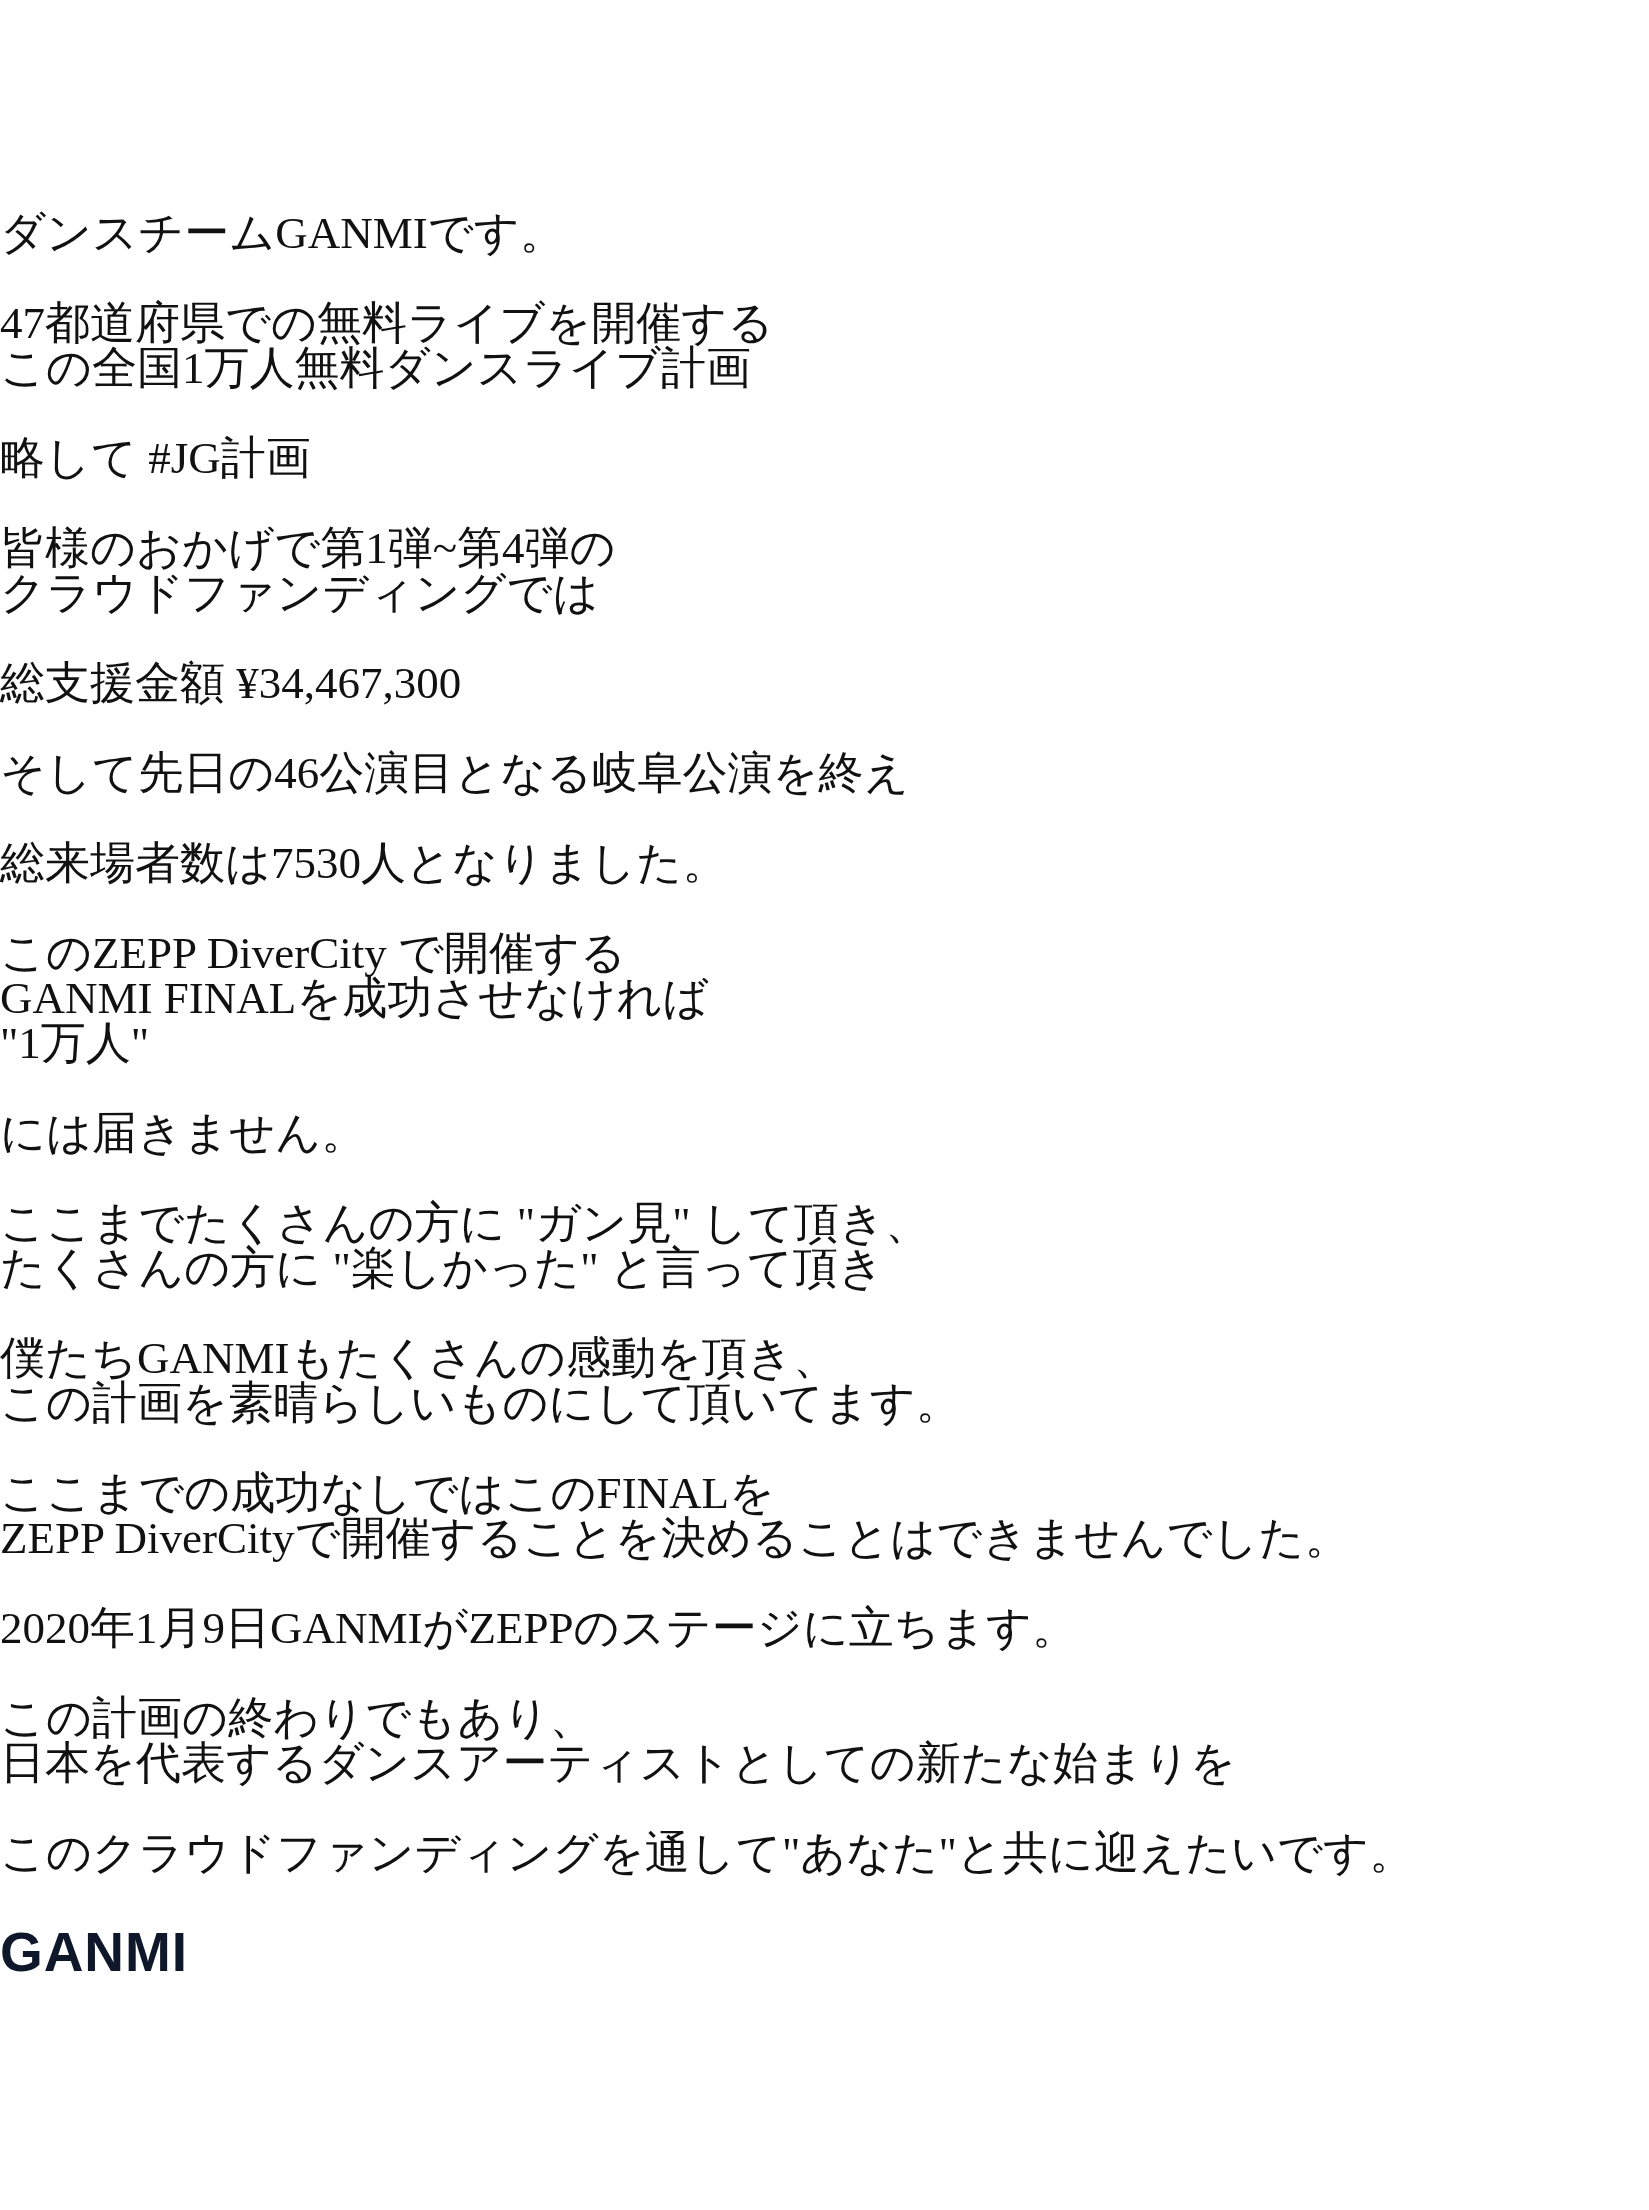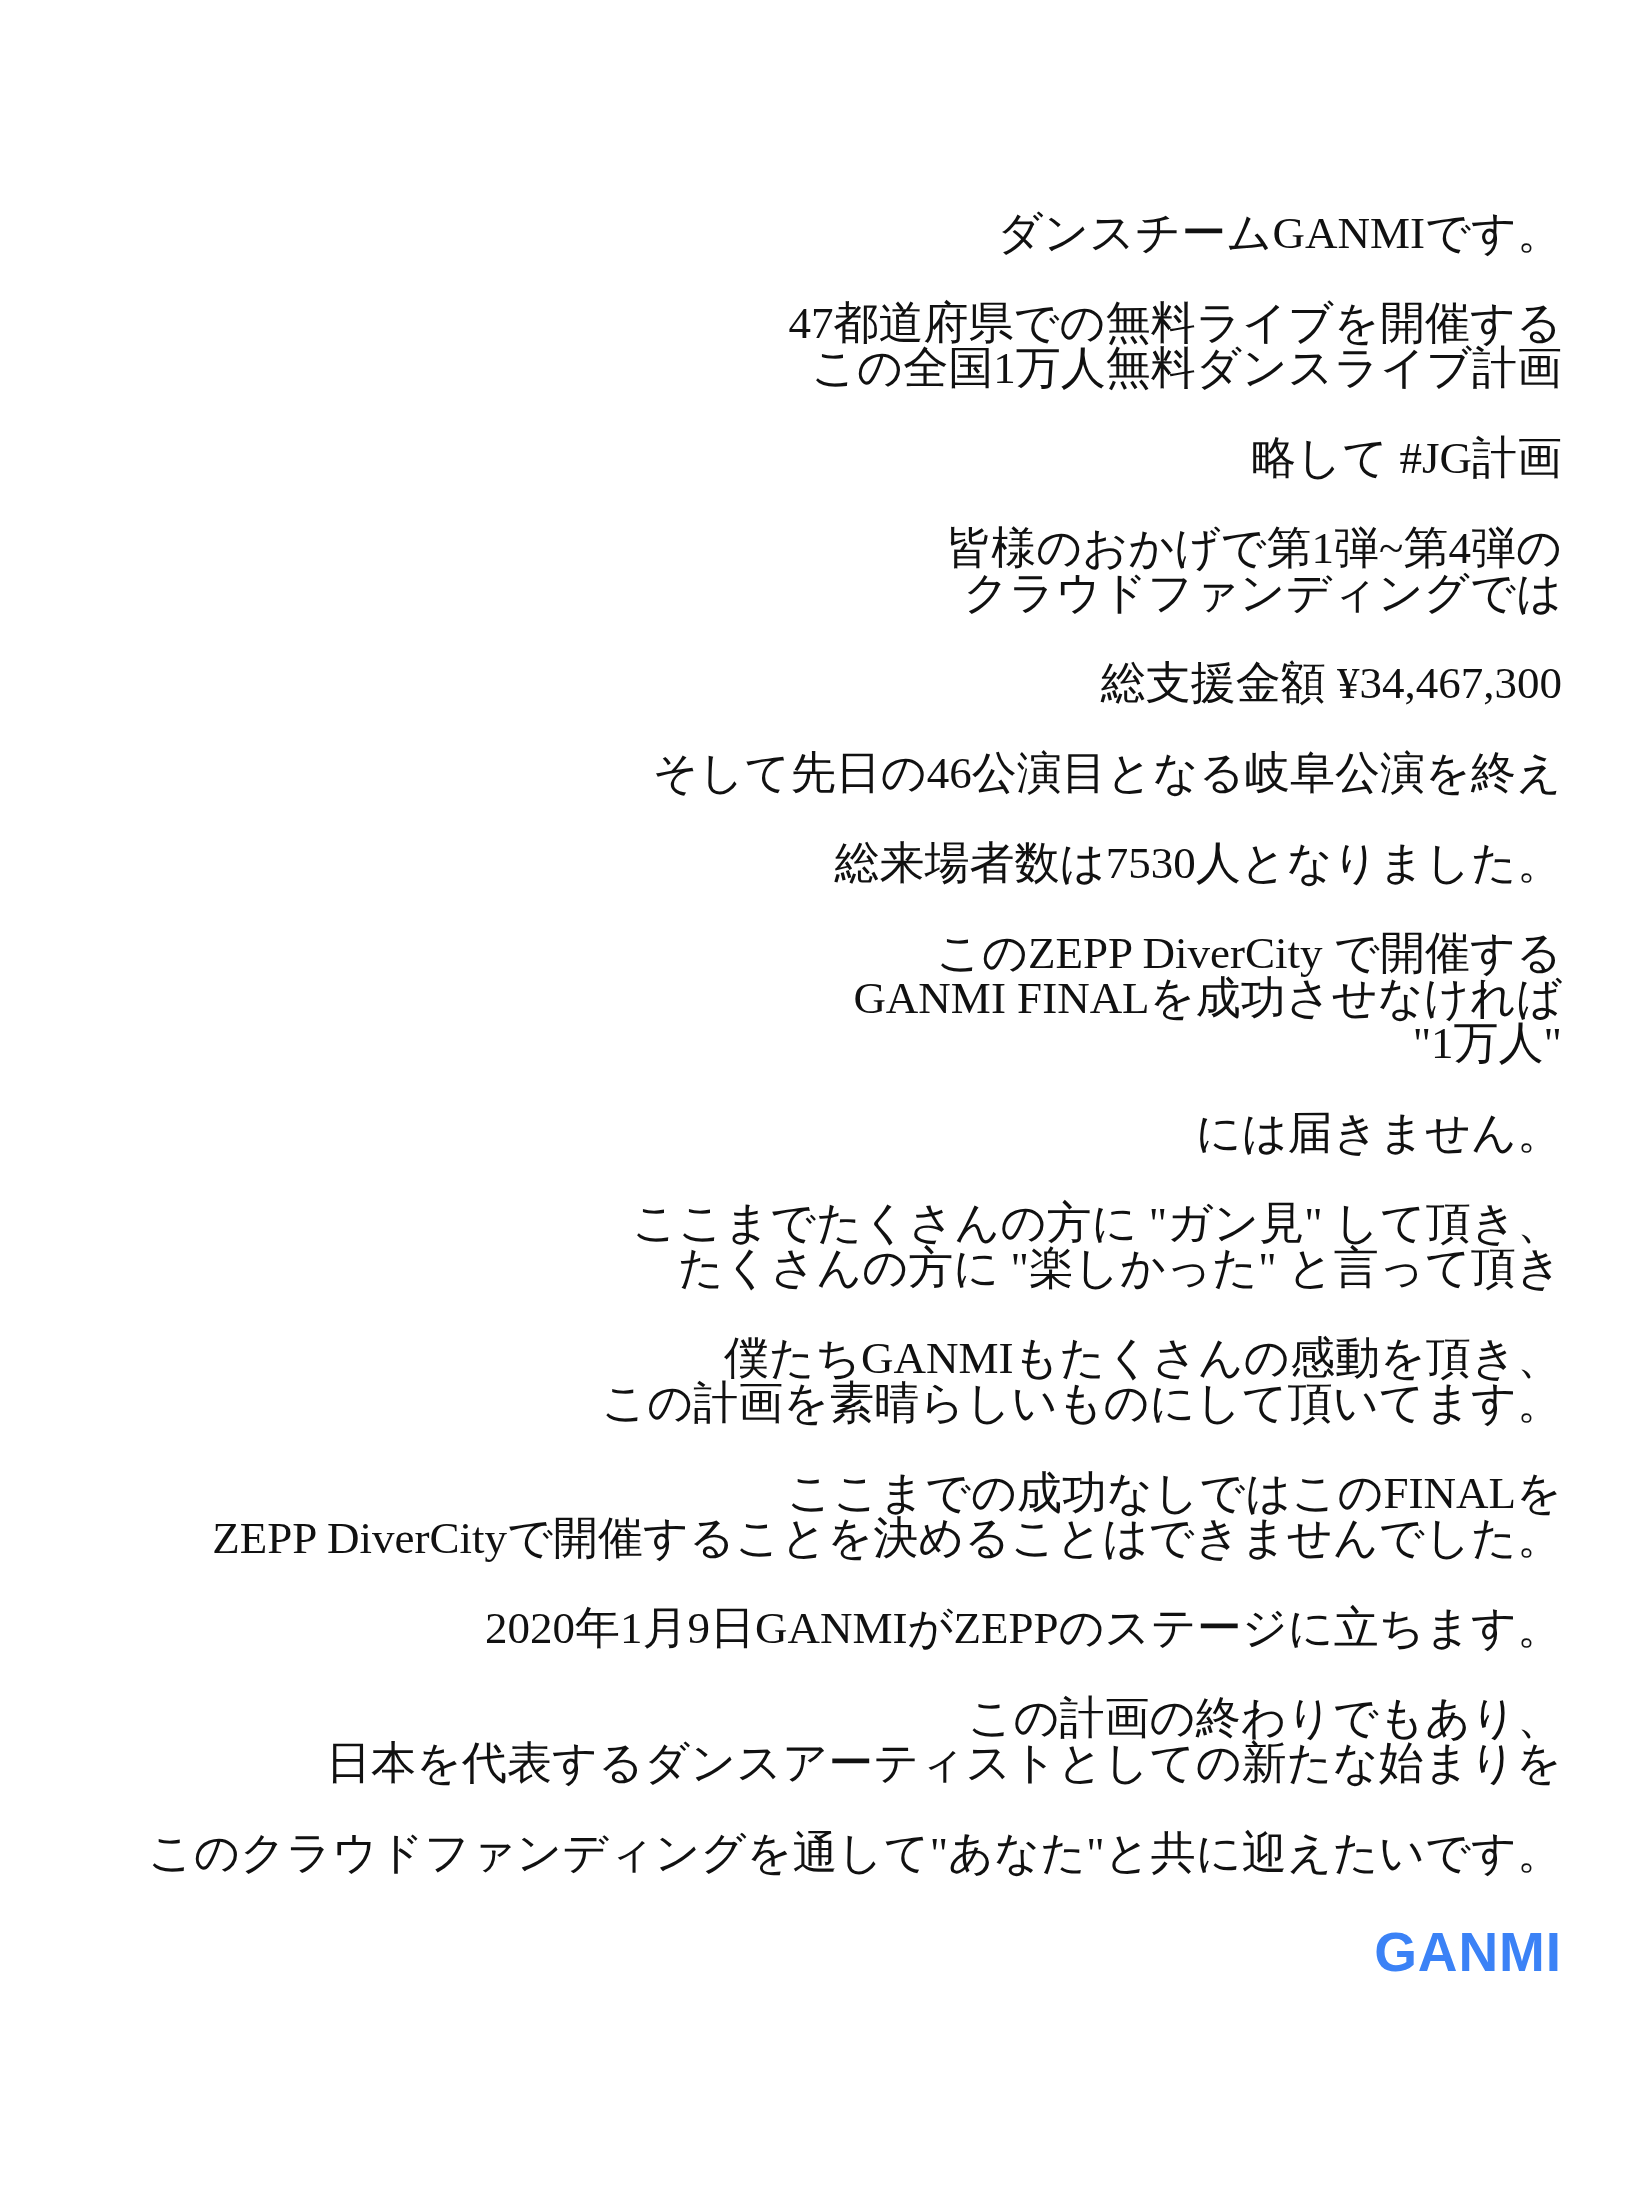--- a/index.html
+++ b/index.html
@@ -12,42 +12,42 @@
     width: 1649px;
     height: 2211px;
     background: #ffffff;
     overflow: hidden;
   }
   .doc {
     box-sizing: border-box;
     width: 100%;
     padding-top: 211px;
     padding-right: 87px; 
-    text-align: right;
+    text-align: left;
     color: #111111;
     font-family: "Liberation Serif", "DejaVu Serif", serif;
     font-size: 45px;
     line-height: 45px;
     font-weight: 400;
   }
   .para {
     margin: 0 0 45px 0;
   }
   .line {
     min-height: 45px;
     white-space: nowrap;
   }
   .logo {
     margin-top: 27px;
     font-family: "Liberation Sans", "DejaVu Sans", sans-serif;
     font-weight: 700;
     font-size: 55px;
     line-height: 62px;
     letter-spacing: 0.9px;
-    color: #3b82f6;
+    color: #0f172a;
   }
 </style>
 </head>
 <body>
 
 <div class="page">
   <div class="doc">
 
     <div class="para">
       <div class="line">ダンスチームGANMIです。</div>

